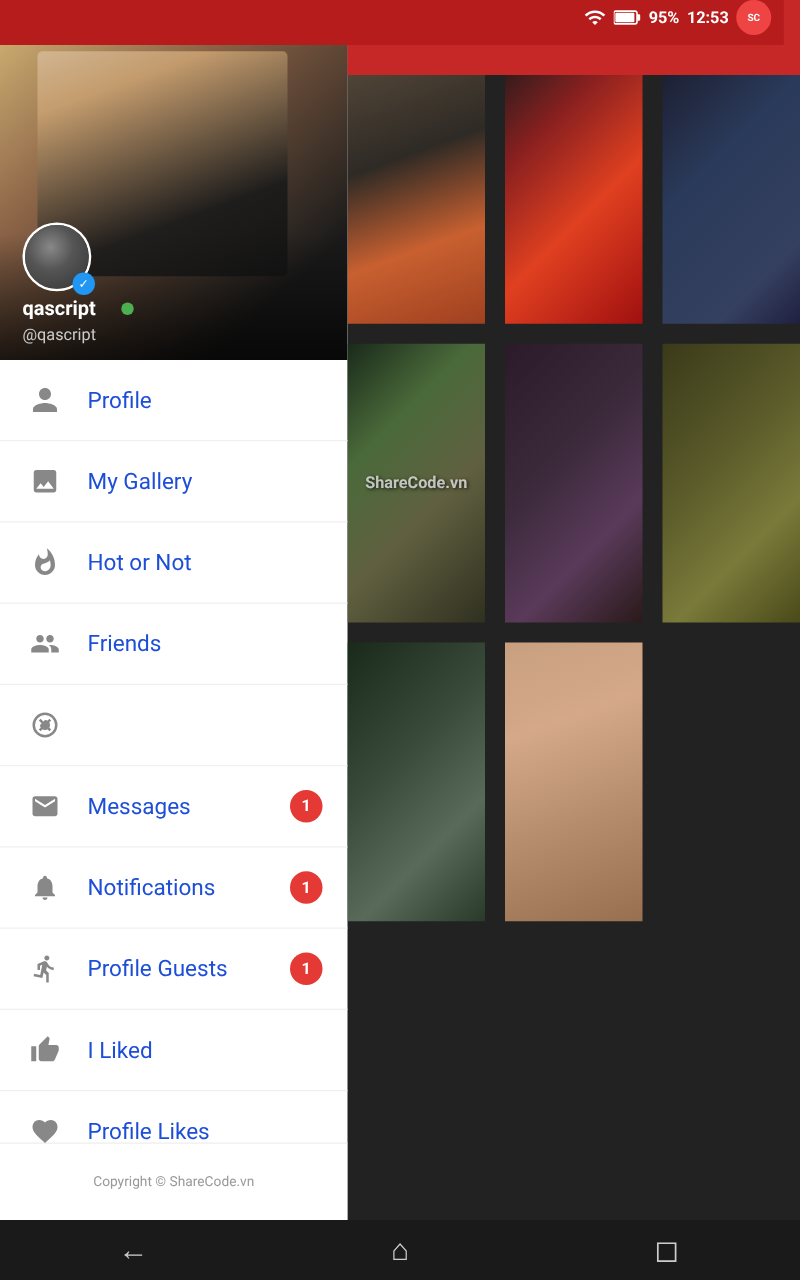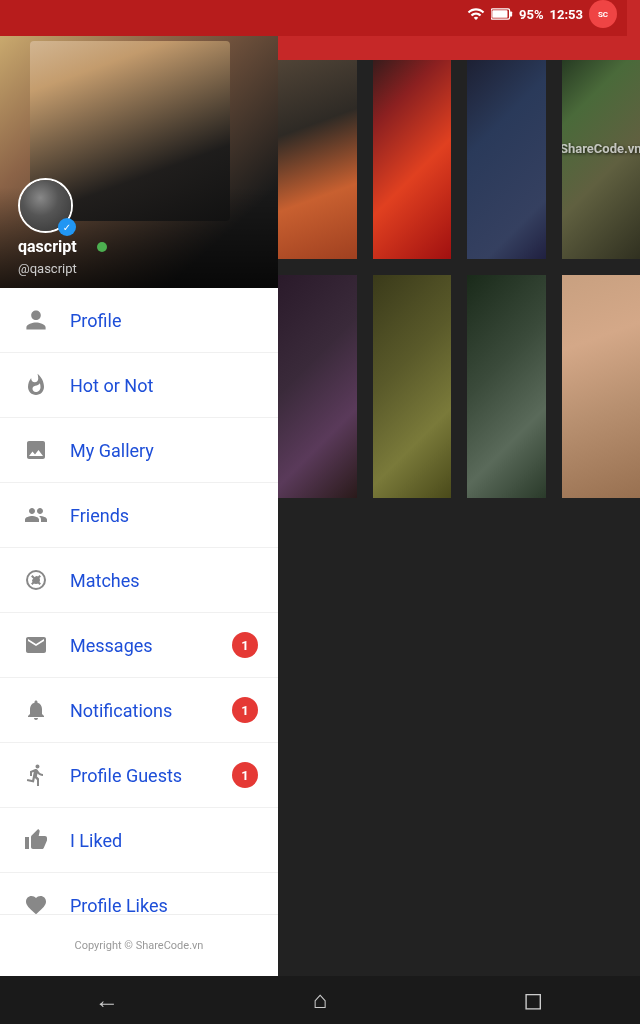--- a/index.html
+++ b/index.html
@@ -182,21 +182,21 @@
       align-items: center;
       justify-content: center;
       font-size: 13px;
       font-weight: bold;
     }
 
     
     .photo-grid {
       flex: 1;
       display: grid;
-      grid-template-columns: 1fr 1fr 1fr 1fr;
+      grid-template-columns: 1fr 1fr 1fr;
       grid-template-rows: repeat(4, 1fr);
       gap: 16px;
       overflow: hidden;
     }
     .photo-cell {
       position: relative;
       overflow: hidden;
       background: #444;
     }
     .photo-cell-inner {
@@ -329,53 +329,52 @@
           <svg width="24" height="24" viewBox="0 0 24 24" fill="#888">
             <path d="M12 12c2.7 0 4.8-2.1 4.8-4.8S14.7 2.4 12 2.4 7.2 4.5 7.2 7.2 9.3 12 12 12zm0 2.4c-3.2 0-9.6 1.6-9.6 4.8v2.4h19.2v-2.4c0-3.2-6.4-4.8-9.6-4.8z"></path>
           </svg>
         </div>
         <span class="menu-label">Profile</span>
       </div>
 
       <div class="menu-item">
         <div class="menu-icon">
           <svg width="24" height="24" viewBox="0 0 24 24" fill="#888">
+            <path d="M21 19V5c0-1.1-.9-2-2-2H5c-1.1 0-2 .9-2 2v14c0 1.1.9 2 2 2h14c1.1 0 2-.9 2-2zM8.5 13.5l2.5 3.01L14.5 12l4.5 6H5l3.5-4.5z"></path>
+          </svg>
+        </div>
+        <span class="menu-label">My Gallery</span>
+      </div>
+
+      <div class="menu-item">
+        <div class="menu-icon">
+          <svg width="24" height="24" viewBox="0 0 24 24" fill="#888">
             <path d="M13.5.67s.74 2.65.74 4.8c0 2.06-1.35 3.73-3.41 3.73-2.07 0-3.63-1.67-3.63-3.73l.03-.36C5.21 7.51 4 10.62 4 14c0 4.42 3.58 8 8 8s8-3.58 8-8C20 8.61 17.41 3.8 13.5.67zM11.71 19c-1.78 0-3.22-1.4-3.22-3.14 0-1.62 1.05-2.76 2.81-3.12 1.77-.36 3.6-1.21 4.62-2.58.39 1.29.59 2.65.59 4.04 0 2.65-2.15 4.8-4.8 4.8z"></path>
           </svg>
         </div>
         <span class="menu-label">Hot or Not</span>
-      </div>
-
-      <div class="menu-item">
-        <div class="menu-icon">
-          <svg width="24" height="24" viewBox="0 0 24 24" fill="#888">
-            <path d="M21 19V5c0-1.1-.9-2-2-2H5c-1.1 0-2 .9-2 2v14c0 1.1.9 2 2 2h14c1.1 0 2-.9 2-2zM8.5 13.5l2.5 3.01L14.5 12l4.5 6H5l3.5-4.5z"></path>
-          </svg>
-        </div>
-        <span class="menu-label">My Gallery</span>
       </div>
 
       <div class="menu-item">
         <div class="menu-icon">
           <svg width="24" height="24" viewBox="0 0 24 24" fill="#888">
             <path d="M16 11c1.66 0 2.99-1.34 2.99-3S17.66 5 16 5c-1.66 0-3 1.34-3 3s1.34 3 3 3zm-8 0c1.66 0 2.99-1.34 2.99-3S9.66 5 8 5C6.34 5 5 6.34 5 8s1.34 3 3 3zm0 2c-2.33 0-7 1.17-7 3.5V19h14v-2.5c0-2.33-4.67-3.5-7-3.5zm8 0c-.29 0-.62.02-.97.05 1.16.84 1.97 1.97 1.97 3.45V19h6v-2.5c0-2.33-4.67-3.5-7-3.5z"></path>
           </svg>
         </div>
         <span class="menu-label">Friends</span>
       </div>
 
       <div class="menu-item">
         <div class="menu-icon">
           <svg width="24" height="24" viewBox="0 0 24 24" fill="#888">
             <path d="M11 13H6v-2h5V6h2v5h5v2h-5v5h-2z" transform="rotate(45 12 12)"></path>
             <circle cx="12" cy="12" r="9" fill="none" stroke="#888" stroke-width="2"></circle>
             <path d="M8 12c0 2.2 1.8 4 4 4s4-1.8 4-4-1.8-4-4-4" fill="#888"></path>
           </svg>
         </div>
-        <span class="menu-label">Matches</span>
       </div>
 
       <div class="menu-item">
         <div class="menu-icon">
           <svg width="24" height="24" viewBox="0 0 24 24" fill="#888">
             <path d="M20 4H4c-1.1 0-2 .9-2 2v12c0 1.1.9 2 2 2h16c1.1 0 2-.9 2-2V6c0-1.1-.9-2-2-2zm0 4l-8 5-8-5V6l8 5 8-5v2z"></path>
           </svg>
         </div>
         <span class="menu-label">Messages</span>
         <div class="badge">1</div>

